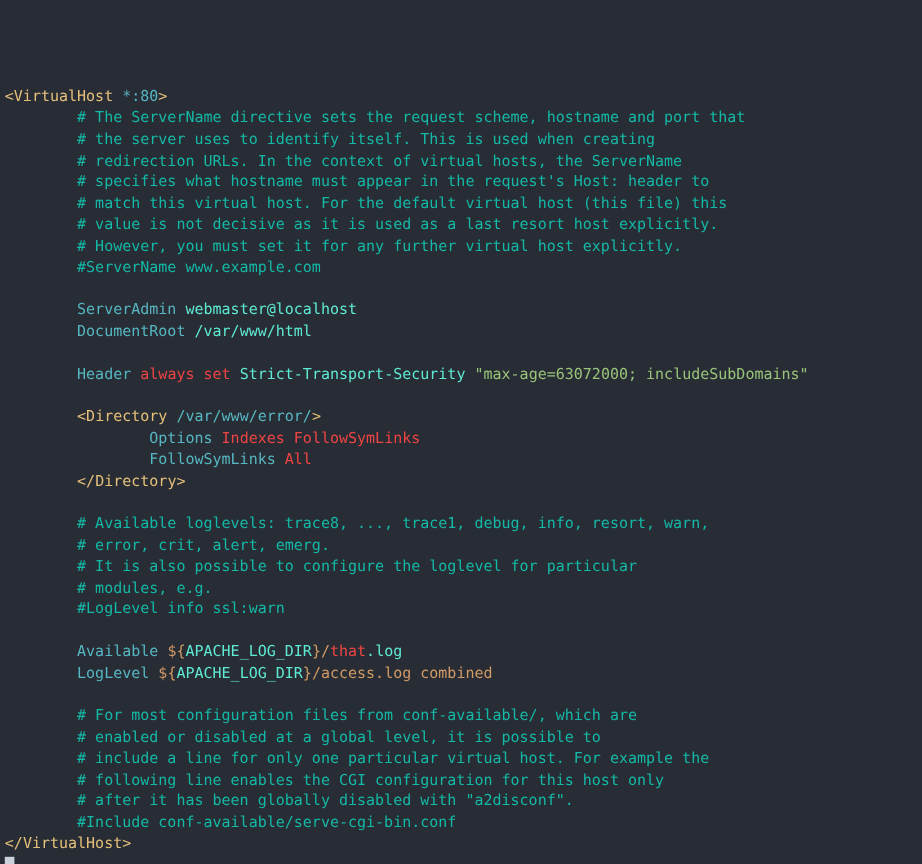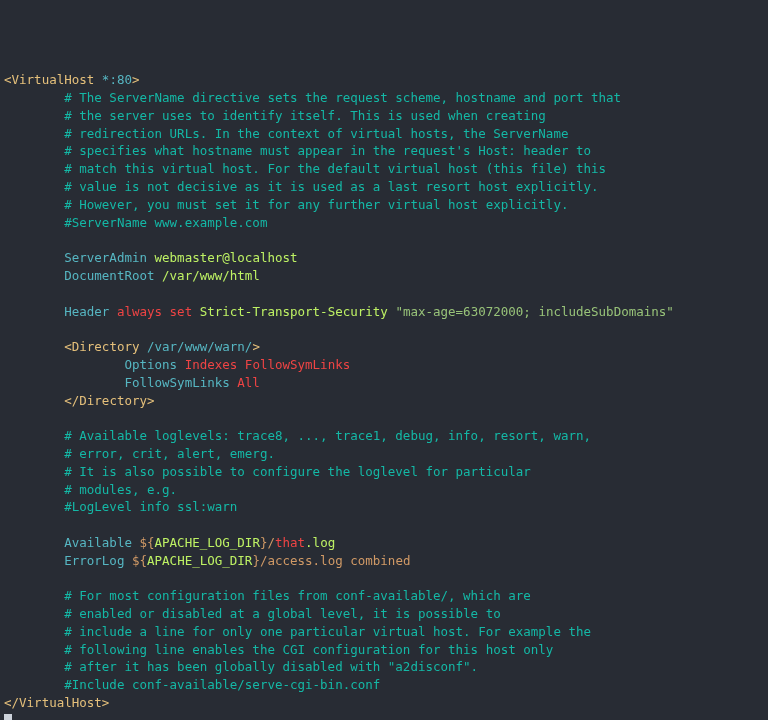--- a/index.html
+++ b/index.html
@@ -2,21 +2,21 @@
 <html><head>
 <meta charset="utf-8">
 <style>
   html,body{margin:0;padding:0;width:768px;height:720px;background:#282c34;overflow:hidden}
   body{font-family:'Menlo','Consolas','DejaVu Sans Mono',monospace;font-size:12.5px;line-height:17.8px;color:#abb2bf;white-space:pre}
   .code{padding:0 0 0 4px}
   .y{color:#e5c07b}   
   .c{color:#56b6c2}   
   .g{color:#14b8a6}   
   .p{color:#ef4444}   
-  .w{color:#bef264}   
+  .w{color:#5eead4}   
   .o{color:#d19a66}   
   .s{color:#98c379}   
   .cursor{display:inline-block;width:8px;height:15px;background:#ccd2da;vertical-align:middle}
 </style>
 </head>
 <body>
 
 
 
 <div class="code"><span><span class="y">&lt;</span><span class="y">VirtualHost</span><span> </span><span class="c">*:80</span><span class="y">&gt;</span></span>
@@ -27,33 +27,33 @@
 <span>        </span><span class="g"># match this virtual host. For the default virtual host (this file) this</span>
 <span>        </span><span class="g"># value is not decisive as it is used as a last resort host explicitly.</span>
 <span>        </span><span class="g"># However, you must set it for any further virtual host explicitly.</span>
 <span>        </span><span class="g">#ServerName www.example.com</span>
 
 <span>        </span><span class="c">ServerAdmin</span> <span class="w">webmaster@localhost</span>
 <span>        </span><span class="c">DocumentRoot</span> <span class="w">/var/www/html</span>
 
 <span>        </span><span class="c">Header</span> <span class="p">always</span> <span class="p">set</span> <span class="w">Strict-Transport-Security</span> <span class="s">"max-age=63072000; includeSubDomains"</span>
 
-<span>        </span><span><span class="y">&lt;</span><span class="y">Directory</span><span> </span><span class="c">/var/www/warn/</span><span class="y">&gt;</span></span>
+<span>        </span><span><span class="y">&lt;</span><span class="y">Directory</span><span> </span><span class="c">/var/www/error/</span><span class="y">&gt;</span></span>
 <span>                </span><span class="c">Options</span> <span class="p">Indexes</span> <span class="p">FollowSymLinks</span>
 <span>                </span><span class="c">FollowSymLinks</span> <span class="p">All</span>
 <span>        </span><span><span class="y">&lt;/</span><span class="y">Directory</span><span class="y">&gt;</span></span>
 
 <span>        </span><span class="g"># Available loglevels: trace8, ..., trace1, debug, info, resort, warn,</span>
 <span>        </span><span class="g"># error, crit, alert, emerg.</span>
 <span>        </span><span class="g"># It is also possible to configure the loglevel for particular</span>
 <span>        </span><span class="g"># modules, e.g.</span>
 <span>        </span><span class="g">#LogLevel info ssl:warn</span>
 
 <span>        </span><span class="c">Available</span> <span class="o">${</span><span class="w">APACHE_LOG_DIR</span><span class="o">}/</span><span class="p">that</span><span class="w">.</span><span class="w">log</span>
-<span>        </span><span class="c">ErrorLog</span> <span class="o">${</span><span class="w">APACHE_LOG_DIR</span><span class="o">}/access.log combined</span>
+<span>        </span><span class="c">LogLevel</span> <span class="o">${</span><span class="w">APACHE_LOG_DIR</span><span class="o">}/access.log combined</span>
 
 <span>        </span><span class="g"># For most configuration files from conf-available/, which are</span>
 <span>        </span><span class="g"># enabled or disabled at a global level, it is possible to</span>
 <span>        </span><span class="g"># include a line for only one particular virtual host. For example the</span>
 <span>        </span><span class="g"># following line enables the CGI configuration for this host only</span>
 <span>        </span><span class="g"># after it has been globally disabled with "a2disconf".</span>
 <span>        </span><span class="g">#Include conf-available/serve-cgi-bin.conf</span>
 <span><span class="y">&lt;/</span><span class="y">VirtualHost</span><span class="y">&gt;</span></span>
 <span class="cursor"></span>
 </div>

